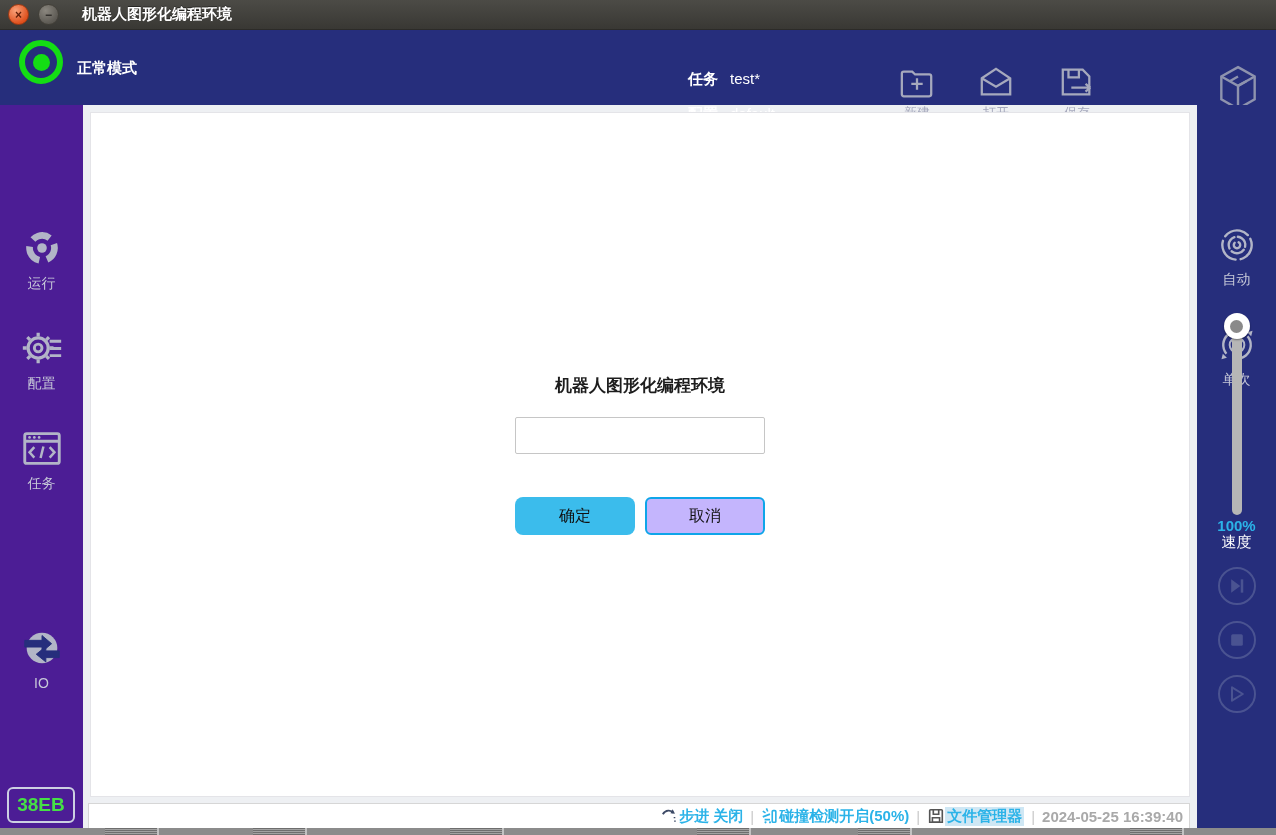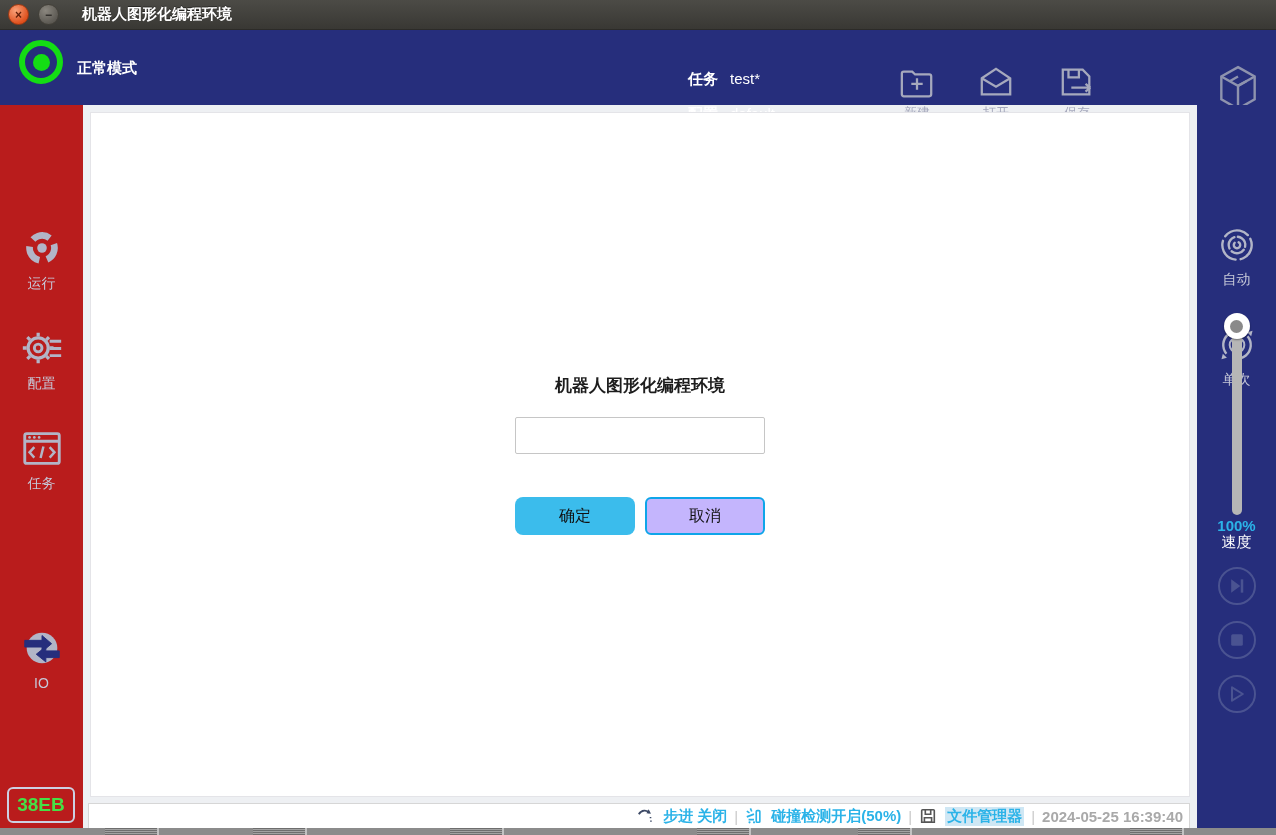--- a/index.html
+++ b/index.html
@@ -29,21 +29,21 @@
   .mode-ind::after{content:"";width:17px;height:17px;border-radius:50%;background:#14dd14;}
   .mode-label{position:absolute;left:77px;top:29px;color:#fff;font-weight:bold;font-size:15px;}
   .kv{position:absolute;color:#fff;font-size:15px;white-space:nowrap;}
   .kv .k{font-weight:bold;margin-right:12px;}
   .hdr-action{position:absolute;top:35px;width:72px;text-align:center;
     color:#a6a9bd;font-size:13px;cursor:pointer;}
   .hdr-action svg{display:block;margin:0 auto 3px;}
   .logo{position:absolute;right:15px;top:34px;cursor:default;}
 
   
-  .sb-left{position:absolute;top:105px;left:0;width:83px;bottom:7px;background:#b91c1c;}
+  .sb-left{position:absolute;top:105px;left:0;width:83px;bottom:7px;background:#4c1d95;}
   .sb-right{position:absolute;top:105px;right:0;width:79px;bottom:7px;background:#262e7c;}
   .sb-item{position:absolute;left:0;width:100%;text-align:center;color:#c6c8d8;
     font-size:14px;cursor:pointer;}
   .sb-item svg{display:block;margin:0 auto 4px;}
   .badge{position:absolute;left:7px;bottom:5px;width:64px;height:32px;
     border:2px solid #ccd0e2;border-radius:6px;color:#46e046;font-size:19px;
     font-weight:bold;display:flex;align-items:center;justify-content:center;}
 
   
   .slider-track{position:absolute;left:50%;transform:translateX(-50%);top:215px;
@@ -73,21 +73,21 @@
     display:flex;align-items:center;justify-content:center;font-size:16px;
     color:#111;cursor:pointer;border-radius:8px;}
   .btn-ok{left:515px;background:#3bbcec;}
   .btn-cancel{left:645px;background:#c4b5fd;border:2px solid #0ea5e9;border-radius:6px;}
 
   
   .statusbar{position:absolute;left:88px;right:86px;top:803px;height:26px;
     background:#fff;border:1px solid #d6d6d6;box-sizing:border-box;
     display:flex;align-items:center;justify-content:flex-end;gap:7px;
     padding-right:6px;font-size:15px;font-weight:bold;white-space:nowrap;}
-  .st-blue{color:#2bb3e8;display:flex;align-items:center;gap:8px;cursor:pointer;}
+  .st-blue{color:#2bb3e8;display:flex;align-items:center;gap:0;cursor:pointer;}
   .st-sep{color:#c9c9c9;font-weight:normal;}
   .st-time{color:#a9a9a9;}
   .st-hl{background:#cfe7f4;padding:0 2px;}
 
   
   .bottomstrip{position:absolute;left:0;right:0;bottom:0;height:7px;background:#8b8b8b;}
   .strip-tile{position:absolute;top:0;height:7px;width:52px;
     background:repeating-linear-gradient(0deg,#6e6e6e 0 1px,#a2a2a2 1px 2px);
     border-right:2px solid #c2c2c2;}
 </style>

